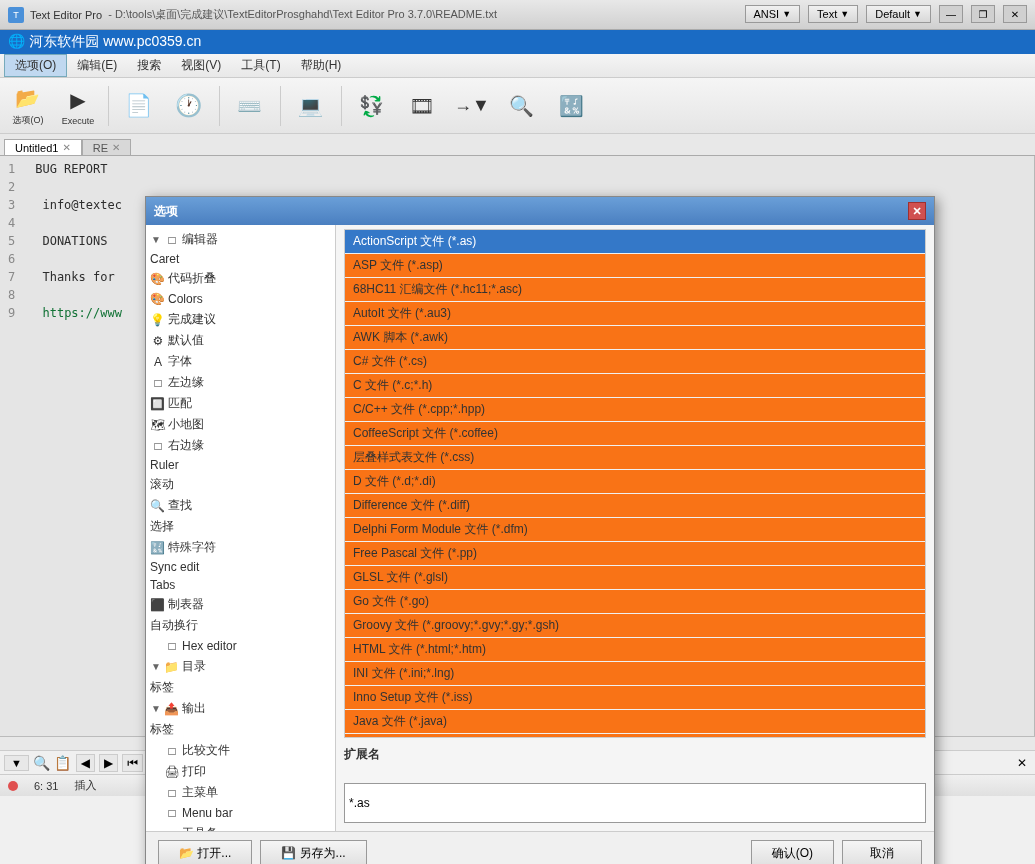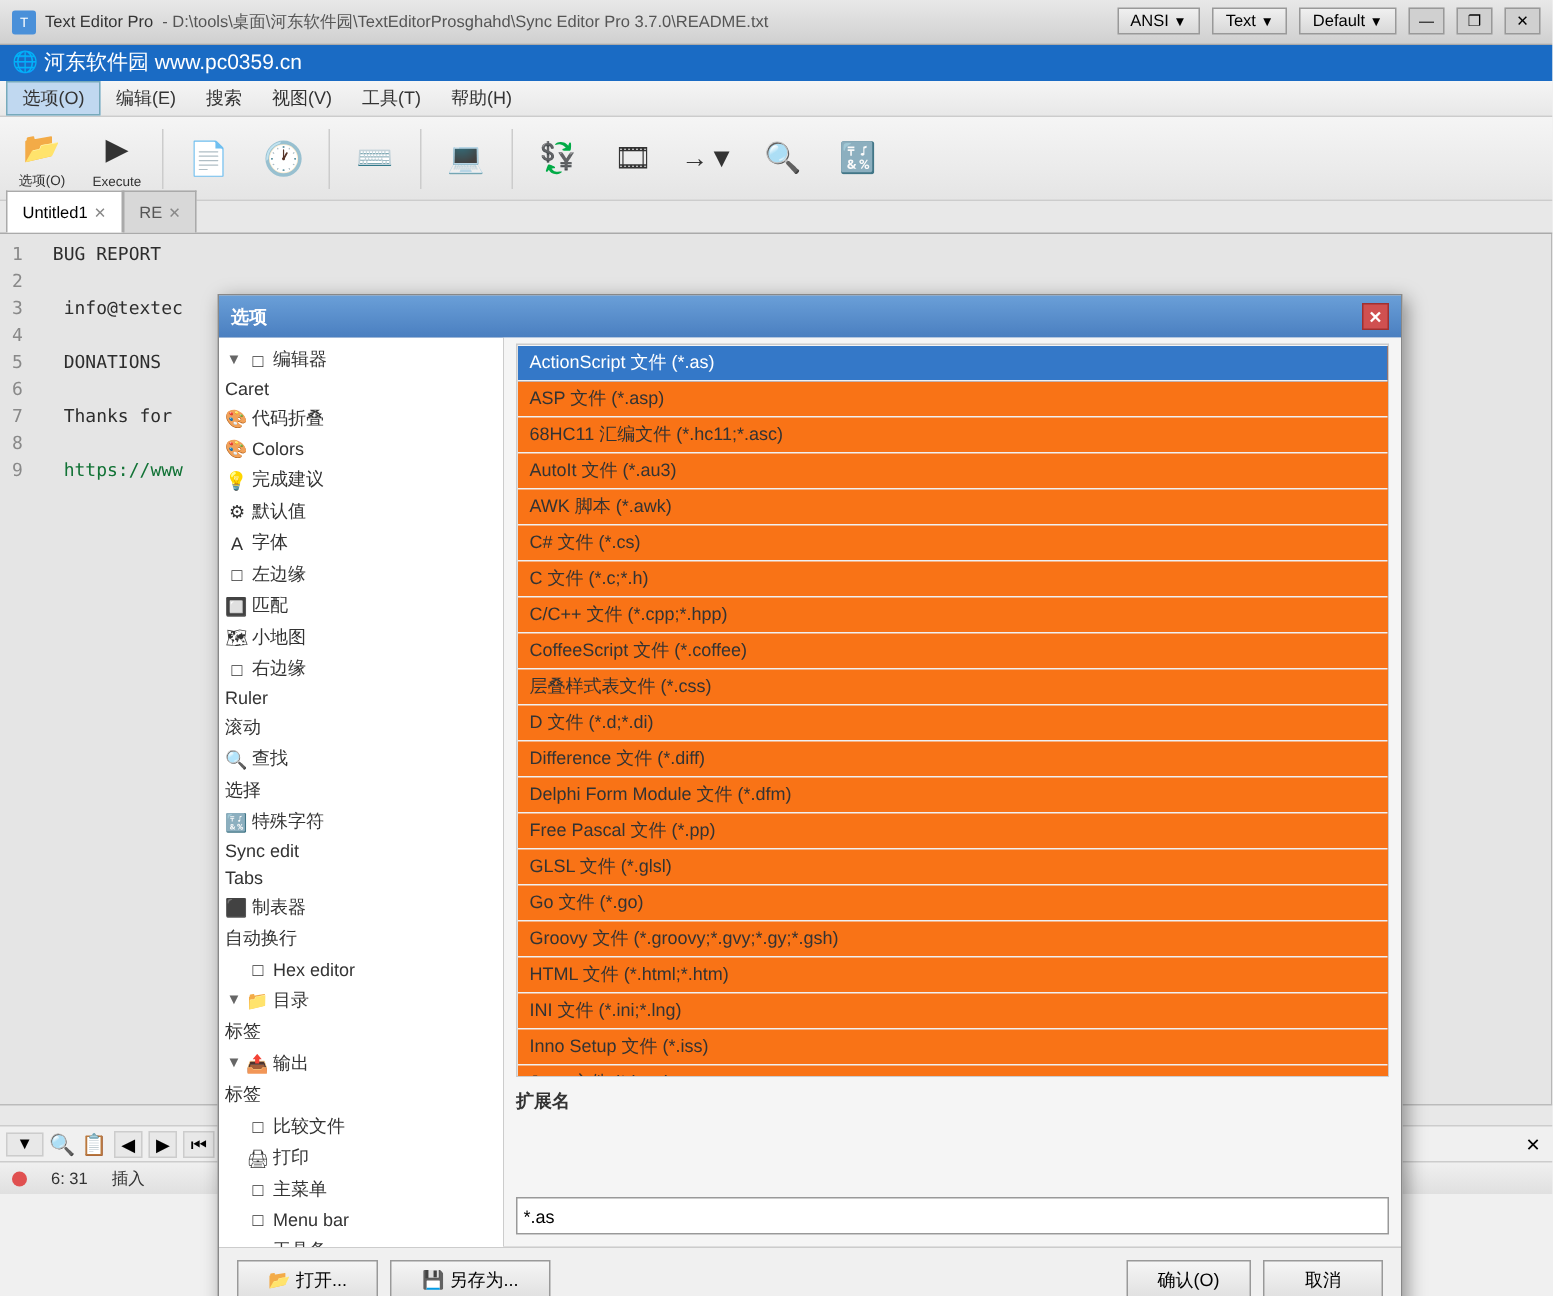--- a/index.html
+++ b/index.html
@@ -82,21 +82,21 @@
     
     .tab-bar {
       background: #e8e8e8;
       height: 22px;
       display: flex;
       align-items: flex-end;
       border-bottom: 1px solid #aaa;
       padding-left: 4px;
     }
     .tab {
-      height: 28px;
+      height: 16px;
       padding: 0 10px;
       display: flex;
       align-items: center;
       gap: 4px;
       font-size: 11px;
       border: 1px solid #aaa;
       border-bottom: none;
       cursor: pointer;
       background: #d8d8d8;
       color: #555;
@@ -278,26 +278,25 @@
     
     .ext-section {
       padding: 4px 8px 8px;
       display: flex;
       flex-direction: column;
       gap: 20px;
     }
     .ext-label { font-size: 12px; color: #333; font-weight: bold; }
     .ext-input {
       width: 100%;
-      height: 25px;
+      height: 40px;
       border: 1px solid #999;
       padding: 2px 4px;
       font-size: 12px;
       background: white;
-      margin-top: 35px;
     }
 
     
     .dialog-footer {
       padding: 8px 12px;
       display: flex;
       justify-content: flex-end;
       gap: 8px;
       border-top: 1px solid #ccc;
       background: #f0f0f0;
@@ -318,21 +317,21 @@
   </style>
 </head>
 <body>
 
 <div style="position:relative; width:1035px; height:864px; overflow:hidden;">
 
 <div class="title-bar">
   <div class="title-bar-left">
     <div class="title-bar-icon">T</div>
     <span class="title-bar-text">Text Editor Pro</span>
-    <span class="title-bar-text" style="color:#555;">- <span>D:\tools\桌面\河东软件园\TextEditorProsghahd\Sync Editor Pro 3.7.0\README.txt</span></span>
+    <span class="title-bar-text" style="color:#555;">- <span>D:\tools\桌面\完成建议\TextEditorProsghahd\Text Editor Pro 3.7.0\README.txt</span></span>
   </div>
   <div style="display:flex; gap:8px; align-items:center; position:absolute; right:8px; top:5px;">
     <div class="ansi-btn">
       <span>ANSI</span> 
           <span style="font-size:9px;">▼</span>
     </div>
     <div class="ansi-btn">
       <span>Text</span> 
           <span style="font-size:9px;">▼</span>
     </div>

